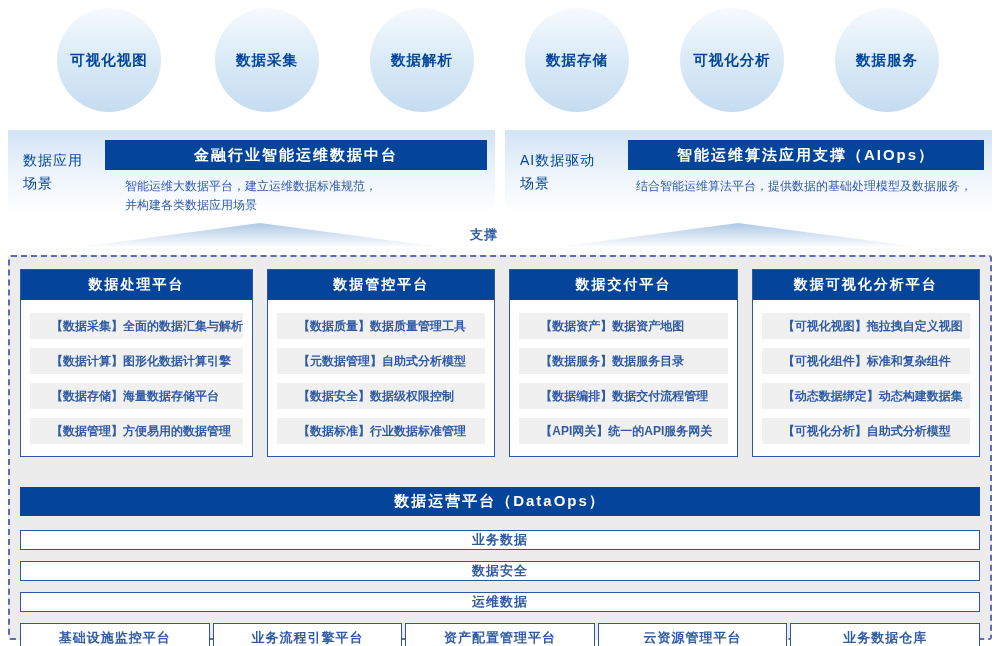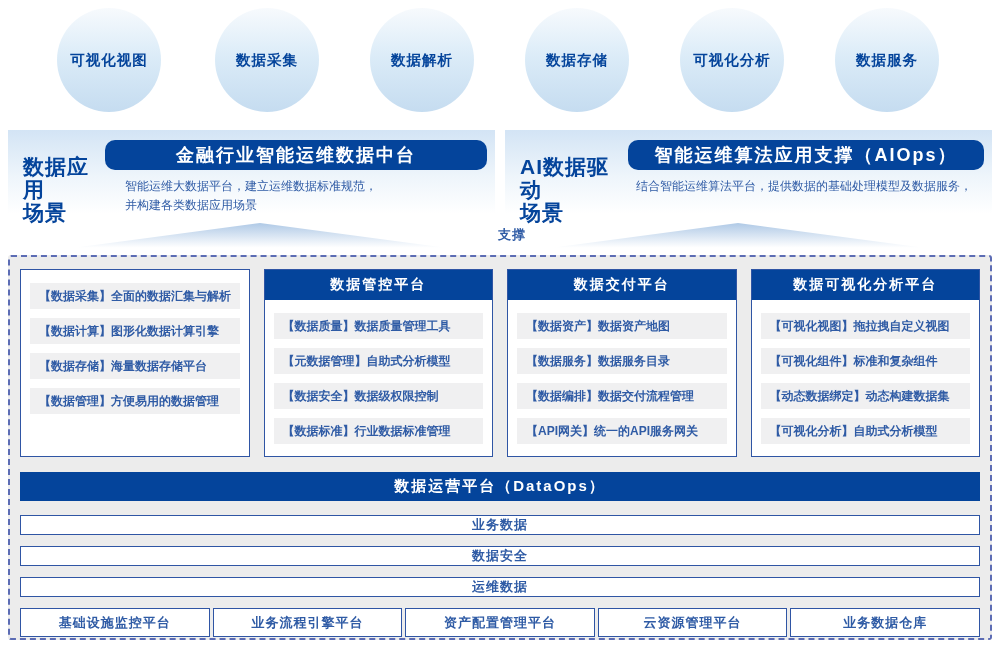--- a/index.html
+++ b/index.html
@@ -22,63 +22,63 @@
     display:flex;align-items:center;justify-content:center;
     color:var(--blue);font-weight:bold;font-size:14.5px;letter-spacing:1px;
   }
   
   .scenario{
     position:absolute;top:130px;width:487px;height:84px;
     background:linear-gradient(180deg,#d3e4f5 0%,#eef5fb 55%,#ffffff 100%);
     display:flex;
   }
   .scenario-label{
-    color:var(--blue);font-weight:bold;font-size:21px;line-height:23px;
-    padding:25px 0 0 15px;letter-spacing:1px;
+    color:var(--blue);font-weight:normal;font-size:14px;line-height:23px;
+    padding:19px 0 0 15px;letter-spacing:1px;
   }
   .scenario-content{flex:1;padding:10px 8px 0 0;}
   .scenario-banner{
-    height:30px;background:var(--blue);color:#fff;font-weight:bold;font-size:18px;
-    display:flex;align-items:center;justify-content:center;letter-spacing:2px;border-radius:10px;
+    height:30px;background:var(--blue);color:#fff;font-weight:bold;font-size:15px;
+    display:flex;align-items:center;justify-content:center;letter-spacing:2px;
   }
   .scenario-desc{
     margin-top:7px;font-size:12px;color:var(--text-blue);line-height:19px;
   }
   .chevron{
     position:absolute;top:223px;width:390px;height:26px;
     background:linear-gradient(180deg,#afc9e6 0%,rgba(255,255,255,0) 95%);
     clip-path:polygon(50% 0,100% 100%,0 100%);
   }
   .support{
-    position:absolute;top:226px;left:470px;width:56px;text-align:right;
+    position:absolute;top:226px;left:470px;width:56px;text-align:left;
     font-size:13px;color:var(--text-blue);font-weight:bold;letter-spacing:1px;
   }
   
   .main-panel{
     position:absolute;left:8px;top:255px;width:984px;height:385px;
     border:2px dashed #5c6cb4;border-radius:3px;background:#ececec;
     padding:12px 10px 0 10px;
   }
   .columns{display:flex;gap:14px;}
   .pcol{flex:1;background:#ffffff;border:1px solid var(--box-border);}
   .pcol-header{
     height:30px;background:var(--blue);color:#fff;font-weight:bold;font-size:14px;
     display:flex;align-items:center;justify-content:center;letter-spacing:2px;
   }
   .pcol-body{padding:13px 9px 12px 9px;}
   .pcol-item{
     background:#f0f0f1;color:var(--text-blue);font-size:12px;font-weight:bold;
-    line-height:26px;height:26px;padding-left:9px;margin-bottom:9px;
+    line-height:26px;height:26px;padding-left:21px;margin-bottom:9px;
     white-space:nowrap;overflow:hidden;
   }
   .pcol-item:last-child{margin-bottom:0;}
   .wide-banner{
     height:29px;background:var(--blue);color:#fff;font-weight:bold;font-size:15px;
     display:flex;align-items:center;justify-content:center;letter-spacing:2px;
-    margin-top:15px;
+    margin-top:30px;
   }
   .row3{display:flex;gap:11px;margin-top:14px;flex-direction:column;}
   .row5{display:flex;gap:3px;margin-top:11px;}
   .white-box{
     flex:1;height:29px;background:#ffffff;border:1px solid var(--box-border);
     color:var(--text-blue);font-size:13px;font-weight:bold;letter-spacing:1px;
     display:flex;align-items:center;justify-content:center;
   }
 </style>
 </head>
@@ -131,20 +131,21 @@
 </div>
 
 <div class="chevron" style="left:65px"></div>
 <div class="chevron" style="left:543px"></div>
 <div class="support">支撑</div>
 
 <div class="main-panel">
 
   <div class="columns">
     <div class="pcol">
+      <div class="pcol-header">数据处理平台</div>
       <div class="pcol-body">
         <div class="pcol-item">【数据采集】全面的数据汇集与解析</div>
         <div class="pcol-item">【数据计算】图形化数据计算引擎</div>
         <div class="pcol-item">【数据存储】海量数据存储平台</div>
         <div class="pcol-item">【数据管理】方便易用的数据管理</div>
       </div>
     </div>
     <div class="pcol">
       <div class="pcol-header">数据管控平台</div>
       <div class="pcol-body">

